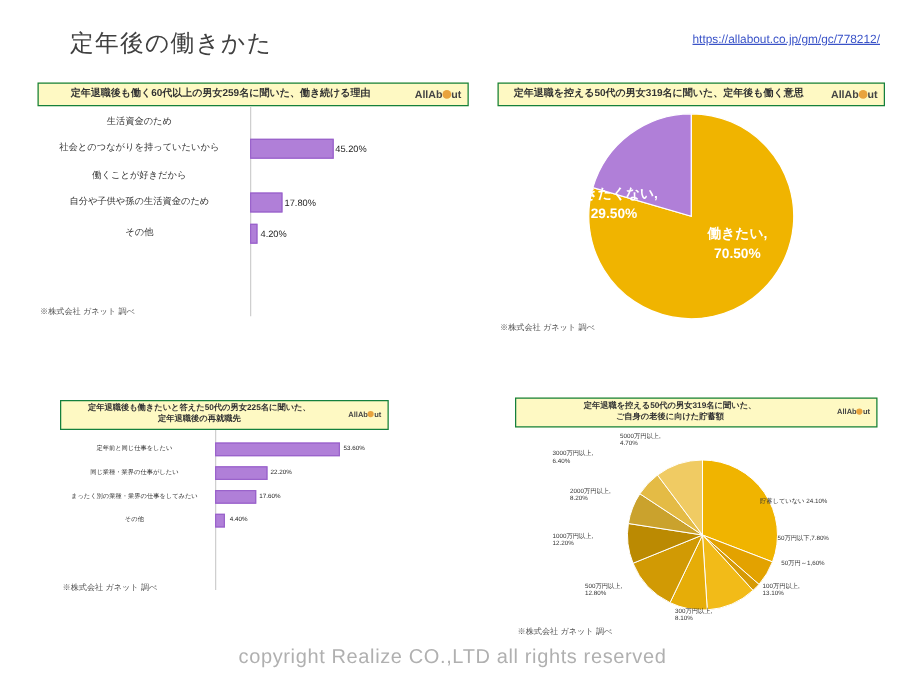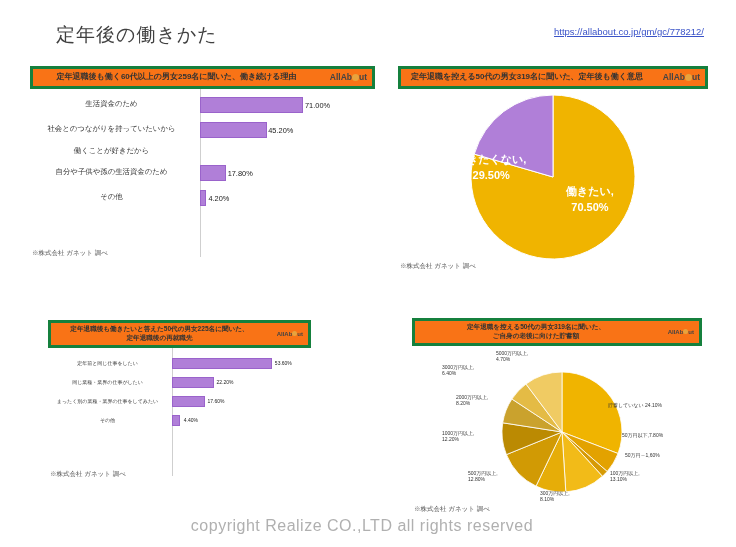--- a/index.html
+++ b/index.html
@@ -32,22 +32,22 @@
     left: 0; right: 12px; bottom: 12px;
     text-align: center;
     font-size: 16px;
     color: #b0b0b0;
     letter-spacing: .5px;
   }
 
   
   .panel { position: absolute; }
   .panel-head {
-    background: #f97316;
-    border: 3px solid #15803d;
+    background: #fef9c3;
+    border: 1px solid #15803d;
     display: flex;
     justify-content: center;
     position: relative;
     padding: 3px 58px 3px 6px;
     min-height: 18px;
   }
   .panel-head .htxt {
     font-size: 8px;
     font-weight: bold;
     color: #333;
@@ -154,24 +154,20 @@
     <div class="panel-head">
       <span class="htxt">定年退職後も働く60代以上の男女259名に聞いた、働き続ける理由</span>
       <span class="brand">AllAb<span class="o"></span>ut</span>
     </div>
 
     <div class="hbar-rows" style="position:relative; height:168px;">
       <div class="axis-line" style="left:170px;"></div>
 
       <div class="hbar-row">
         <div class="hbar-label" style="width:170px;">生活資金のため</div>
-        <div class="hbar-track">
-          <div class="hbar-fill" style="width:59%;"></div>
-          <div class="hbar-val" style="left:60%;">71.00%</div>
-        </div>
       </div>
 
       <div class="hbar-row">
         <div class="hbar-label" style="width:170px;">社会とのつながりを持っていたいから</div>
         <div class="hbar-track">
           <div class="hbar-fill" style="width:38%;"></div>
           <div class="hbar-val" style="left:39%;">45.20%</div>
         </div>
       </div>
 

